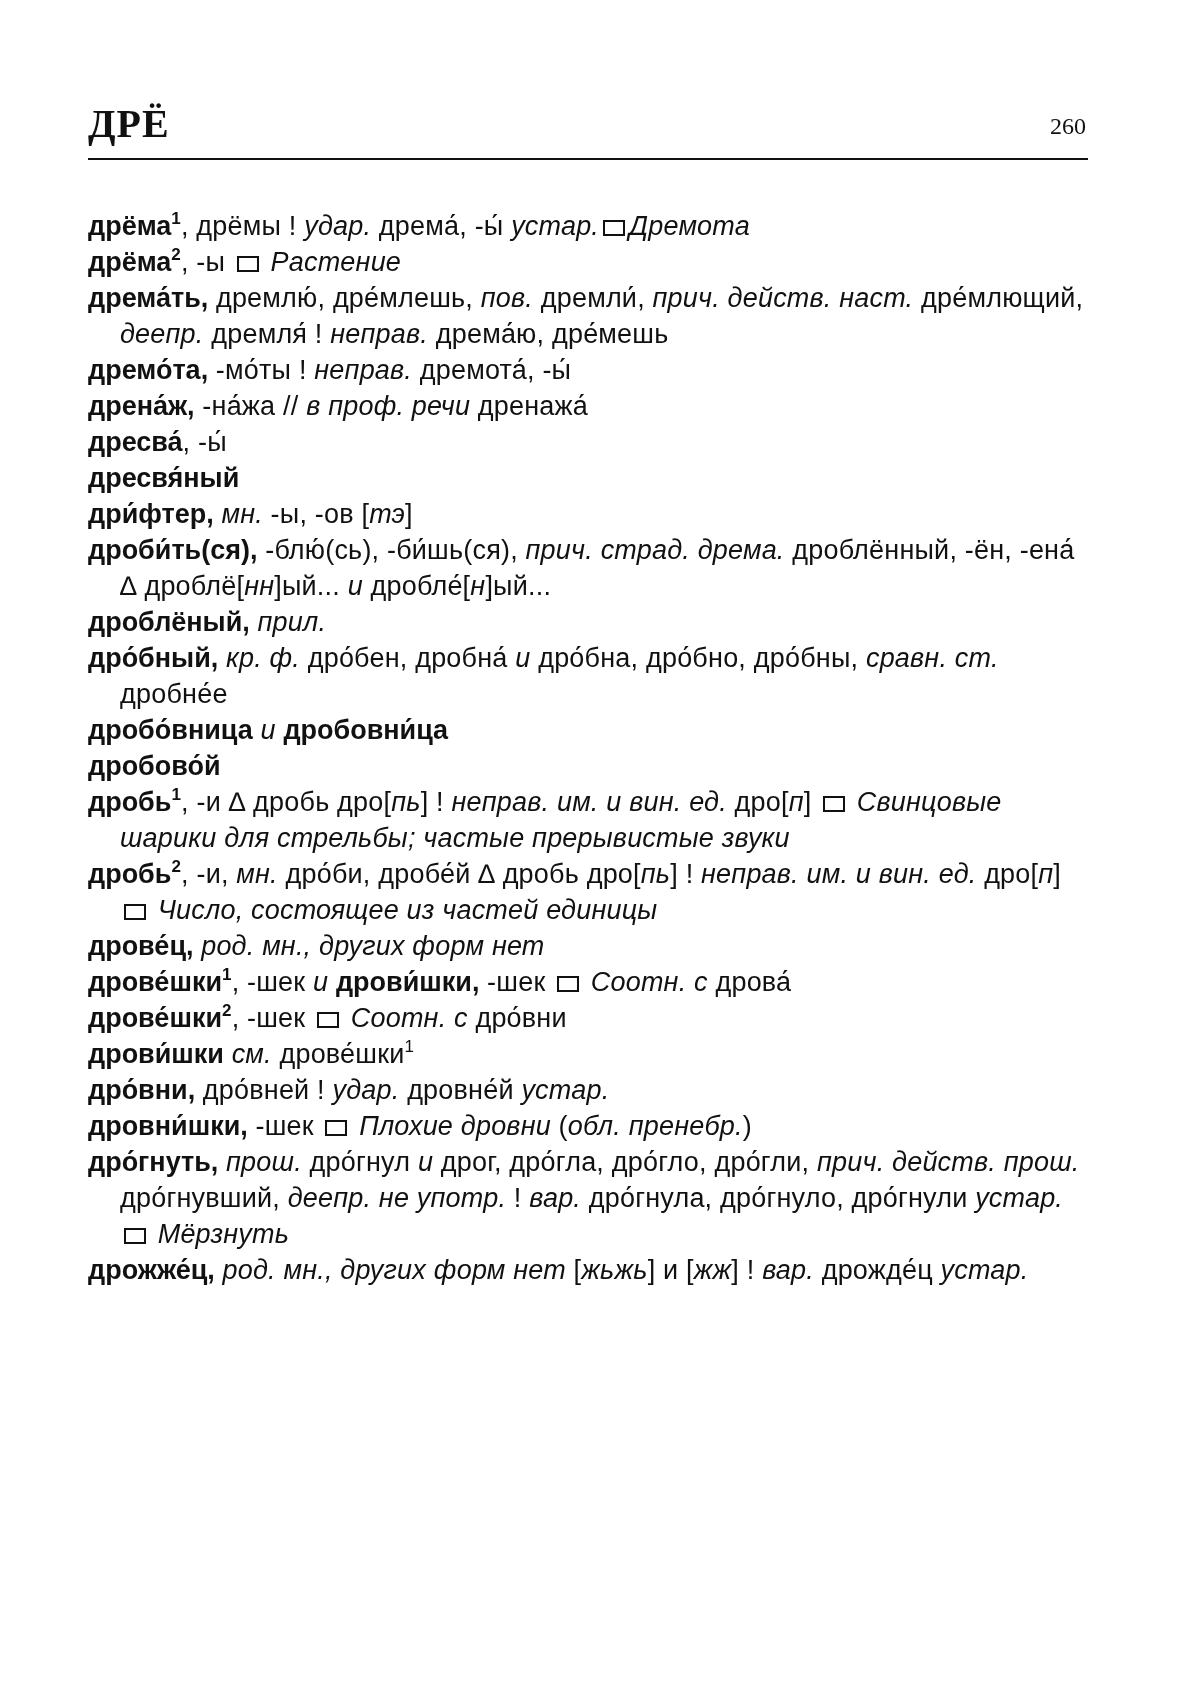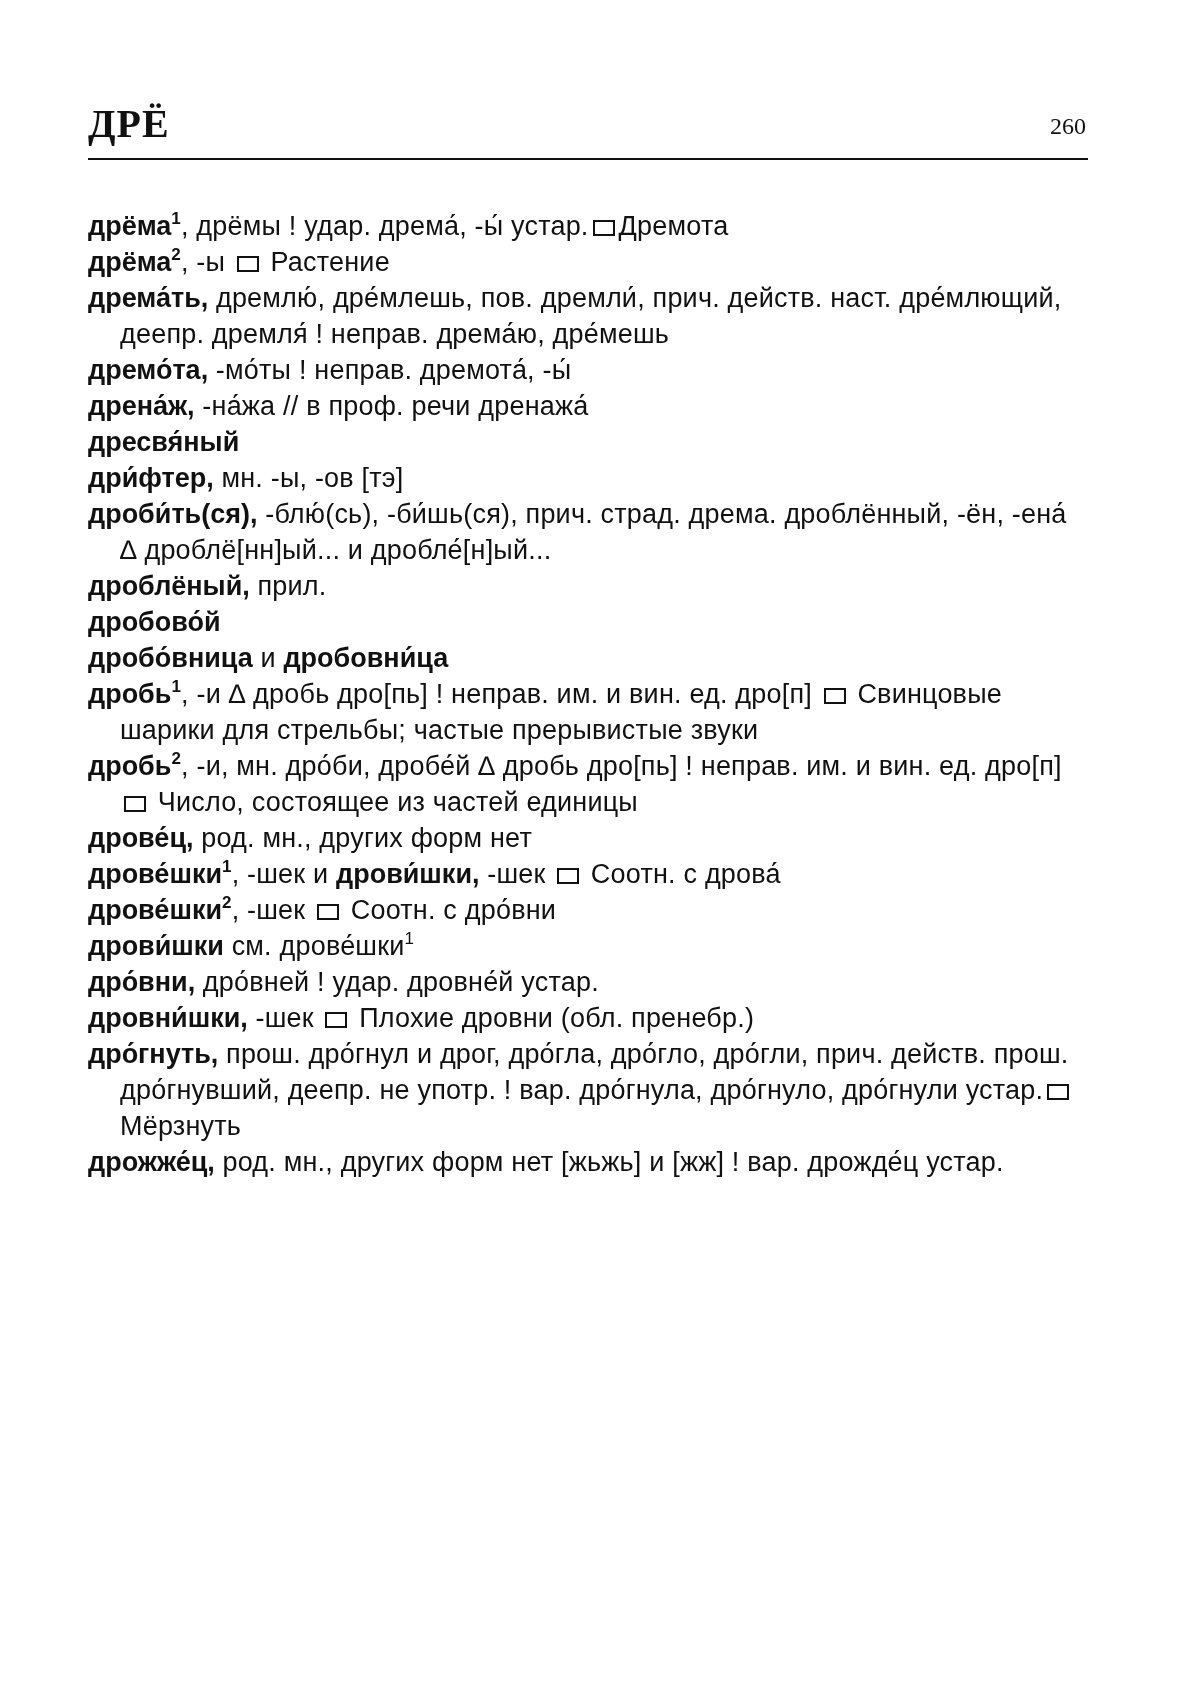--- a/index.html
+++ b/index.html
@@ -64,20 +64,21 @@
     .entry {
       padding-left: 32px;
       text-indent: -32px;
       margin: 0;
     }
     .hw {
       font-weight: bold;
       letter-spacing: 0px;
     }
     .it {
+      font-style: italic;
     }
     .sup {
       font-size: 17px;
       vertical-align: 11px;
       line-height: 0;
       font-weight: bold;
     }
     .sup-plain {
       font-size: 17px;
       vertical-align: 11px;
@@ -107,26 +108,28 @@
     <span class="page-number">260</span>
     <div class="head-rule"></div>
   </div>
 
   <div class="entries" id="entries">
       <p class="entry"><span class="hw">дрёма</span><span class="sup">1</span><span>, дрёмы ! </span><span class="it">удар.</span><span> дрема́, -ы́ </span><span class="it">устар.</span><span class="box"></span><span class="it">Дремота</span></p>
       <p class="entry"><span class="hw">дрёма</span><span class="sup">2</span><span>, -ы </span><span class="box"></span><span class="it"> Растение</span></p>
       <p class="entry"><span class="hw">дрема́ть,</span><span> дремлю́, дре́млешь, </span><span class="it">пов.</span><span> дремли́, </span><span class="it">прич. действ. наст.</span><span> дре́млющий, </span><span class="it">деепр.</span><span> дремля́ ! </span><span class="it">неправ.</span><span> дрема́ю, дре́мешь</span></p>
       <p class="entry"><span class="hw">дремо́та,</span><span> -мо́ты ! </span><span class="it">неправ.</span><span> дремота́, -ы́</span></p>
       <p class="entry"><span class="hw">дрена́ж,</span><span> -на́жа // </span><span class="it">в проф. речи</span><span> дренажа́</span></p>
+      <p class="entry"><span class="hw">дресва́</span><span>, -ы́</span></p>
       <p class="entry"><span class="hw">дресвя́ный</span></p>
       <p class="entry"><span class="hw">дри́фтер,</span><span> </span><span class="it">мн.</span><span> -ы, -ов [</span><span class="it">тэ</span><span>]</span></p>
       <p class="entry"><span class="hw">дроби́ть(ся),</span><span> -блю́(сь), -би́шь(ся), </span><span class="it">прич. страд. дрема.</span><span> дроблённый, -ён, -ена́ </span><span class="tri">∆</span><span> дроблё[</span><span class="it">нн</span><span>]ый... </span><span class="it">и</span><span> дробле́[</span><span class="it">н</span><span>]ый...</span></p>
       <p class="entry"><span class="hw">дроблёный,</span><span> </span><span class="it">прил.</span></p>
+      <p class="entry"><span class="hw">дро́бный,</span><span> </span><span class="it">кр. ф.</span><span> дро́бен, дробна́ </span><span class="it">и</span><span> дро́бна, дро́бно, дро́бны, </span><span class="it">сравн. ст.</span><span> дробне́е</span></p>
+      <p class="entry"><span class="hw">дробо́вница</span><span class="it"> и </span><span class="hw">дробовни́ца</span></p>
       <p class="entry"><span class="hw">дробово́й</span></p>
-      <p class="entry"><span class="hw">дробо́вница</span><span class="it"> и </span><span class="hw">дробовни́ца</span></p>
       <p class="entry"><span class="hw">дробь</span><span class="sup">1</span><span>, -и </span><span class="tri">∆</span><span> дробь дро[</span><span class="it">пь</span><span>] ! </span><span class="it">неправ. им. и вин. ед.</span><span> дро[</span><span class="it">п</span><span>] </span><span class="box"></span><span class="it"> Свинцовые шарики для стрельбы; частые прерывистые звуки</span></p>
       <p class="entry"><span class="hw">дробь</span><span class="sup">2</span><span>, -и, </span><span class="it">мн.</span><span> дро́би, дробе́й </span><span class="tri">∆</span><span> дробь дро[</span><span class="it">пь</span><span>] ! </span><span class="it">неправ. им. и вин. ед.</span><span> дро[</span><span class="it">п</span><span>] </span><span class="box"></span><span class="it"> Число, состоящее из частей единицы</span></p>
       <p class="entry"><span class="hw">дрове́ц,</span><span> </span><span class="it">род. мн., других форм нет</span></p>
       <p class="entry"><span class="hw">дрове́шки</span><span class="sup">1</span><span>, -шек </span><span class="it">и</span><span> </span><span class="hw">дрови́шки,</span><span> -шек </span><span class="box"></span><span class="it"> Соотн. с</span><span> дрова́</span></p>
       <p class="entry"><span class="hw">дрове́шки</span><span class="sup">2</span><span>, -шек </span><span class="box"></span><span class="it"> Соотн. с</span><span> дро́вни</span></p>
       <p class="entry"><span class="hw">дрови́шки</span><span> </span><span class="it">см.</span><span> дрове́шки</span><span class="sup-plain">1</span></p>
       <p class="entry"><span class="hw">дро́вни,</span><span> дро́вней ! </span><span class="it">удар.</span><span> дровне́й </span><span class="it">устар.</span></p>
       <p class="entry"><span class="hw">дровни́шки,</span><span> -шек </span><span class="box"></span><span class="it"> Плохие дровни</span><span> (</span><span class="it">обл. пренебр.</span><span>)</span></p>
       <p class="entry"><span class="hw">дро́гнуть,</span><span> </span><span class="it">прош.</span><span> дро́гнул </span><span class="it">и</span><span> дрог, дро́гла, дро́гло, дро́гли, </span><span class="it">прич. действ. прош.</span><span> дро́гнувший, </span><span class="it">деепр. не употр.</span><span> ! </span><span class="it">вар.</span><span> дро́гнула, дро́гнуло, дро́гнули </span><span class="it">устар.</span><span class="box"></span><span class="it"> Мёрзнуть</span></p>
       <p class="entry"><span class="hw">дрожже́ц,</span><span> </span><span class="it">род. мн., других форм нет</span><span> [</span><span class="it">жьжь</span><span>] и [</span><span class="it">жж</span><span>] ! </span><span class="it">вар.</span><span> дрожде́ц </span><span class="it">устар.</span></p>

